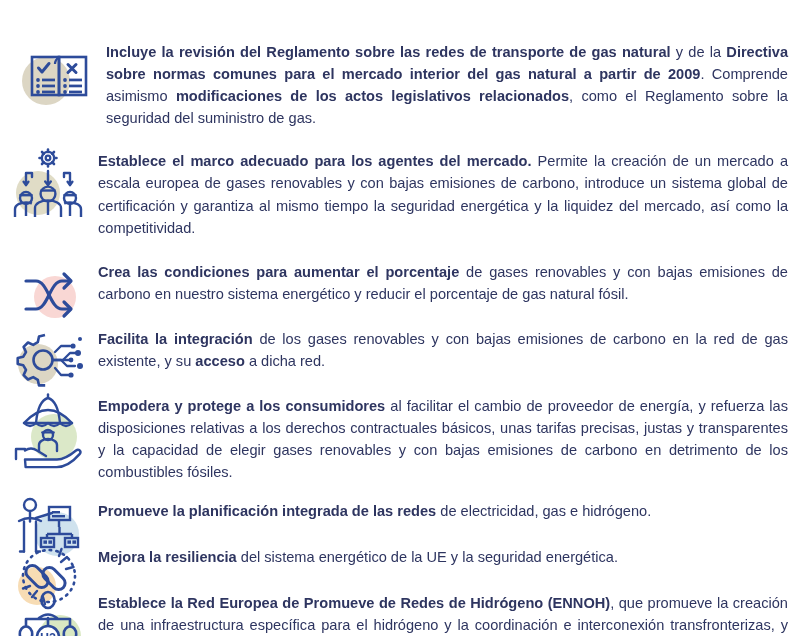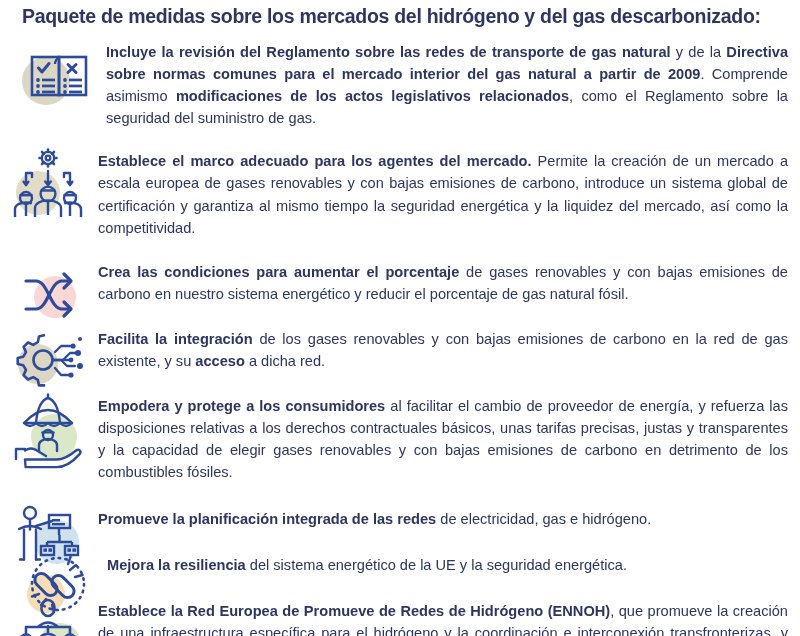--- a/index.html
+++ b/index.html
@@ -80,40 +80,39 @@
     text-justify: inter-word;
   }
   .text-cell b { font-weight: bold; }
 
   
   .item.i0 { margin-top: 0px; padding-left: 8px; }
   .item.i1 { margin-top: 22px; }
   .item.i2 { margin-top: 21px; }
   .item.i3 { margin-top: 23px; }
   .item.i4 { margin-top: 23px; }
-  .item.i5 { margin-top: 24px; }
-  .item.i6 { margin-top: 24px; padding-left: 9px; }
+  .item.i5 { margin-top: 16px; }
+  .item.i6 { margin-top: 24px; }
   .item.i7 { margin-top: 24px; }
 
   
   .i0 .icon-wrap { top: -6px; left: 6px; }
   .i1 .icon-wrap { top: -8px; left: 10px; }
   .i2 .icon-wrap { top: -9px; left: 6px; }
   .i3 .icon-wrap { top: -6px; left: 6px; }
   .i4 .icon-wrap { top: -10px; left: 7px; }
   .i5 .icon-wrap { top: -12px; left: 7px; }
   .i6 .icon-wrap { top: -10px; left: 7px; }
   .i7 .icon-wrap { top: -8px; left: 6px; }
 </style>
 </head>
 <body>
 
 <div class="page">
 
-  <div class="title">Paquete de medidas sobre los mercados del hidrógeno y del gas descarbonizado:</div>
 
   <div class="items">
 
     <div class="item i0">
       <div class="icon-cell">
         <div class="icon-wrap">
           <svg viewBox="0 0 84 84" xmlns="http://www.w3.org/2000/svg">
             <circle cx="32" cy="46" r="24" fill="#dcd6c4"></circle>
             <g fill="none" stroke="#2d4b9a" stroke-width="2.6">
               <rect x="18" y="22" width="27" height="38"></rect>

